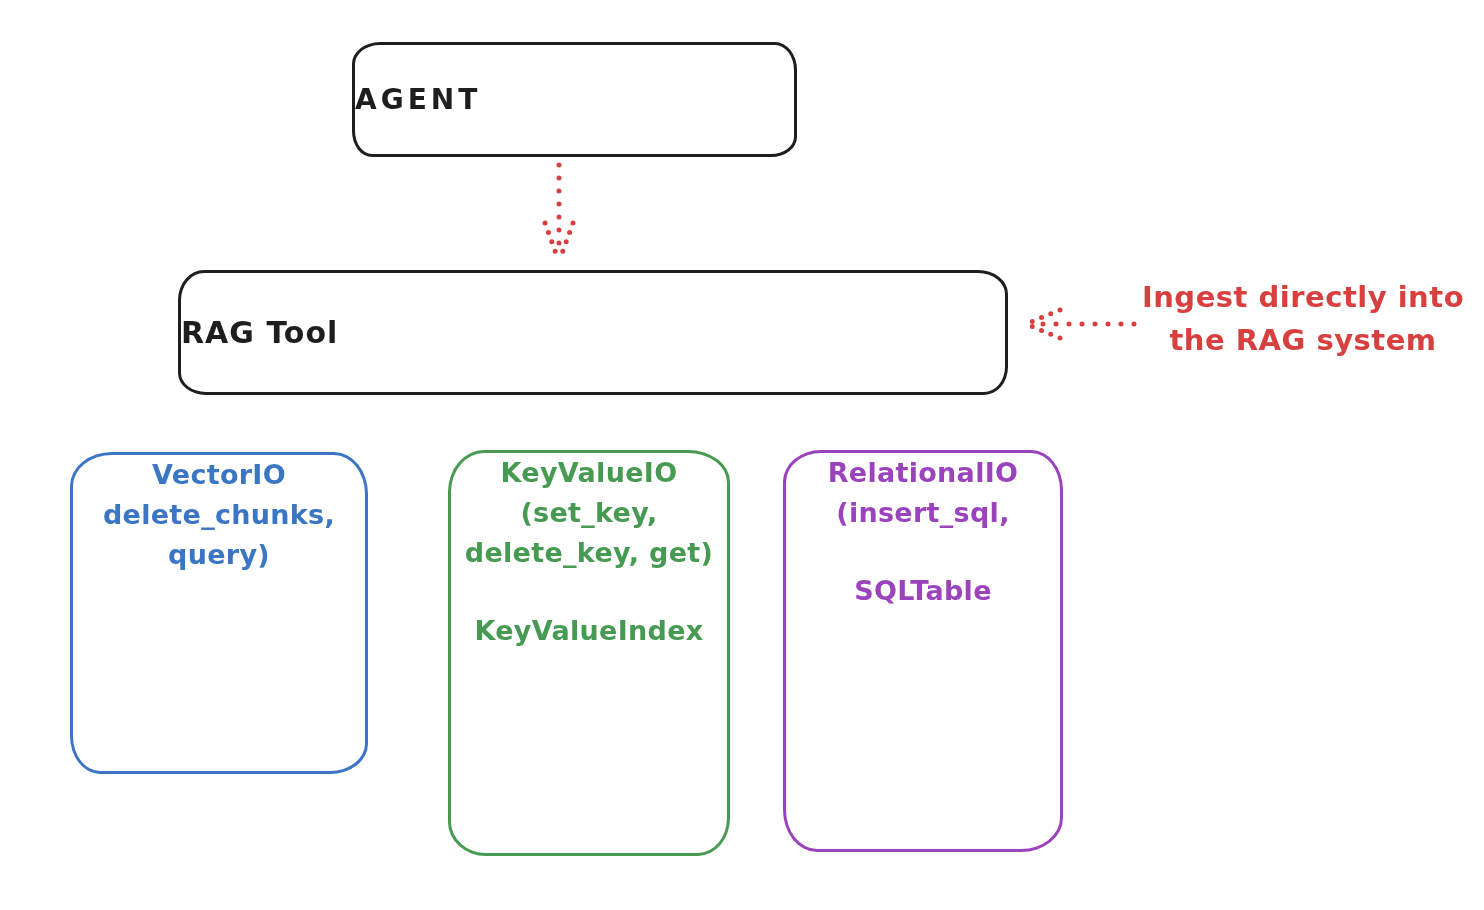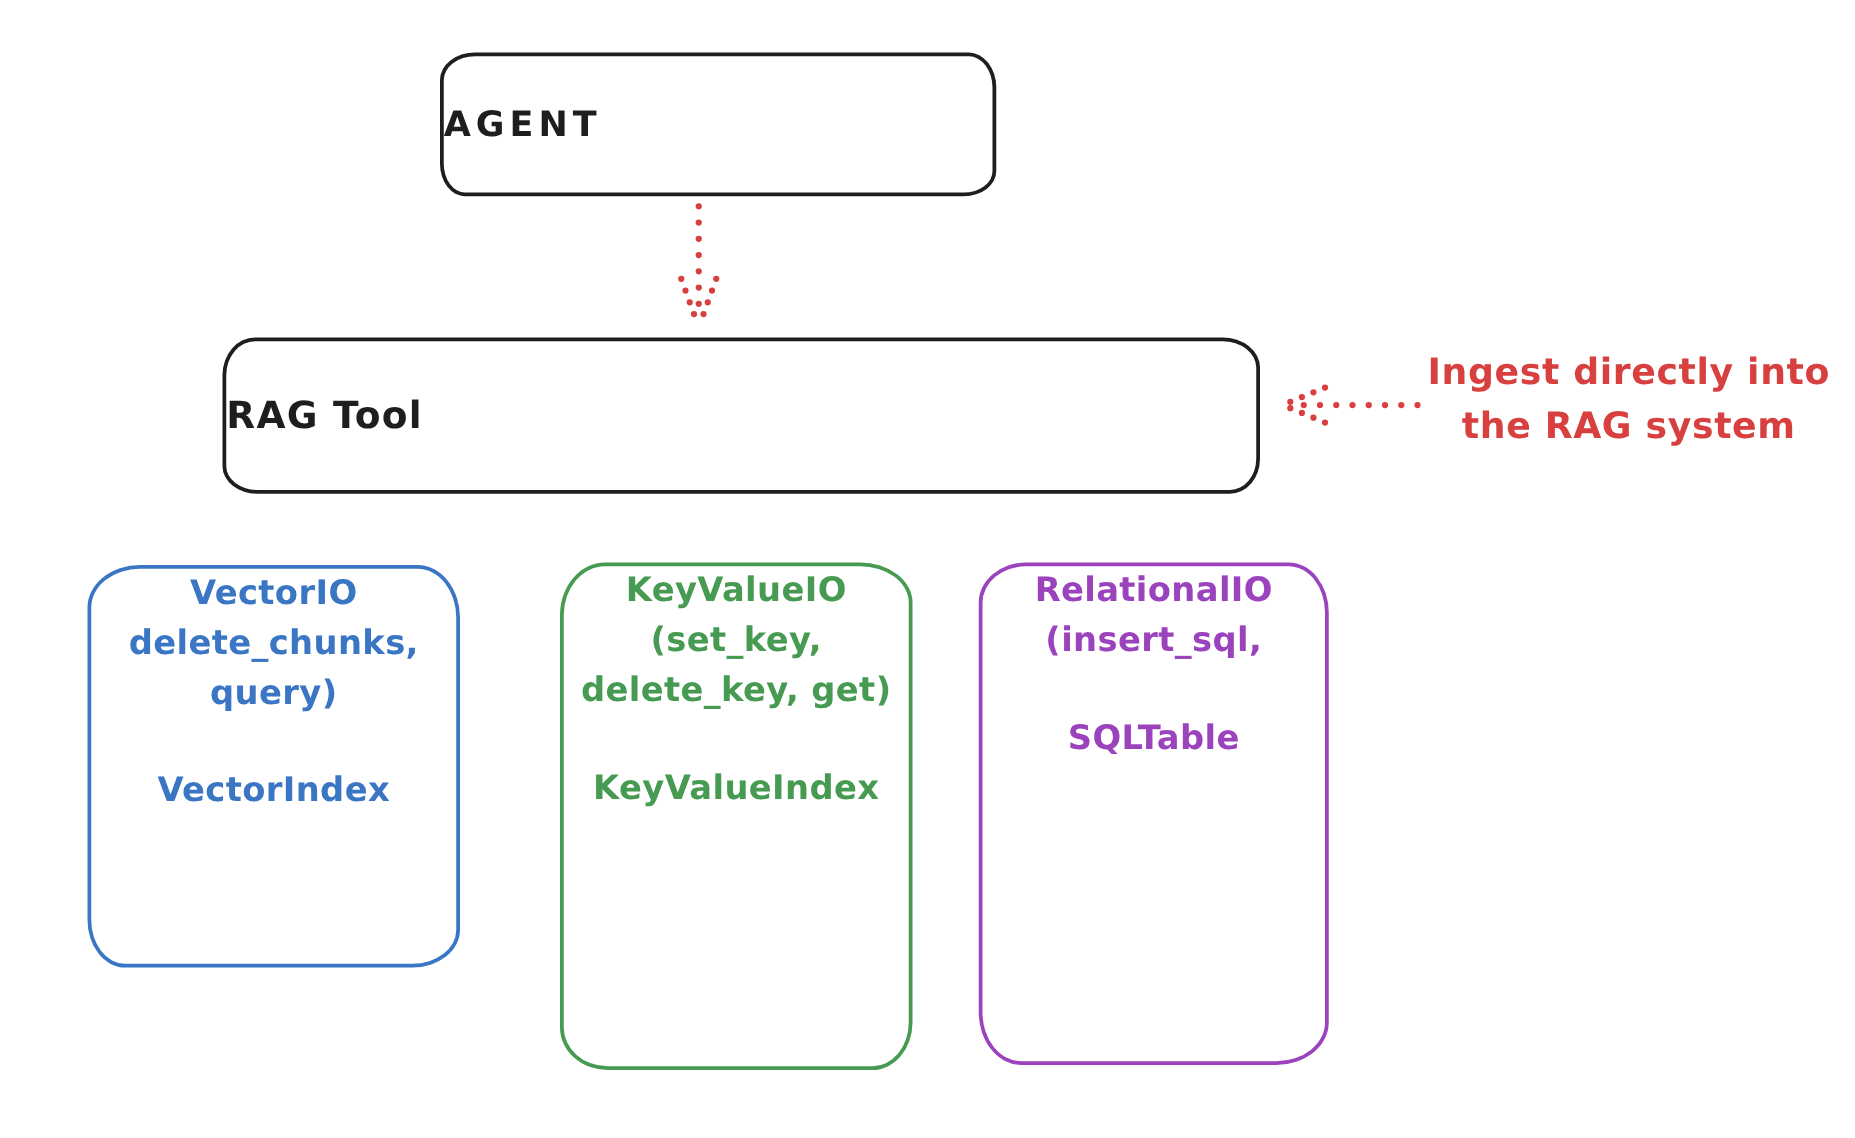--- a/index.html
+++ b/index.html
@@ -107,21 +107,20 @@
   <div class="annotation">
     <div>Ingest directly into</div>
     <div>the RAG system</div>
   </div>
 
   <div class="box storage-box vector-box">
     <div>VectorIO</div>
     <div>delete_chunks,</div>
     <div>query)</div>
     <div class="gap"></div>
-    <div>VectorIndex</div>
   </div>
 
   <div class="box storage-box keyvalue-box">
     <div>KeyValueIO</div>
     <div>(set_key,</div>
     <div>delete_key, get)</div>
     <div class="gap"></div>
     <div>KeyValueIndex</div>
   </div>
 

